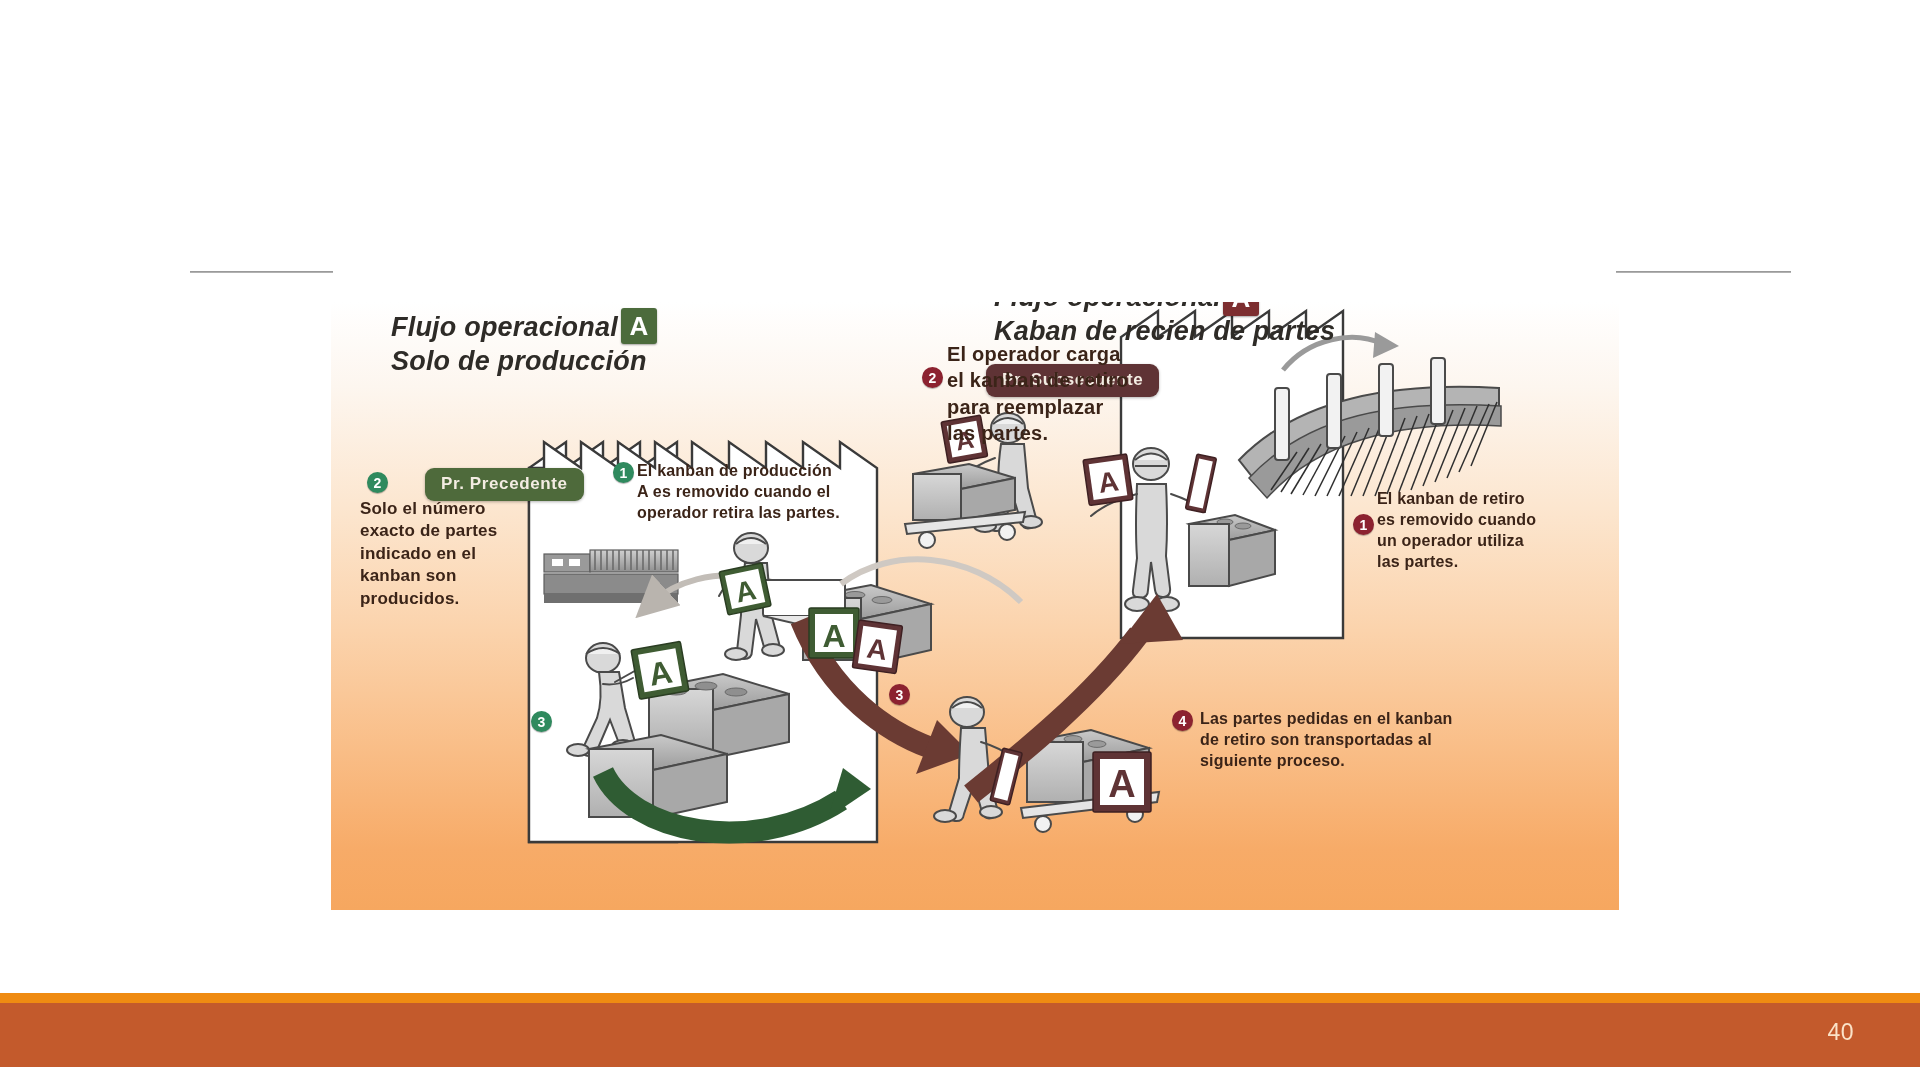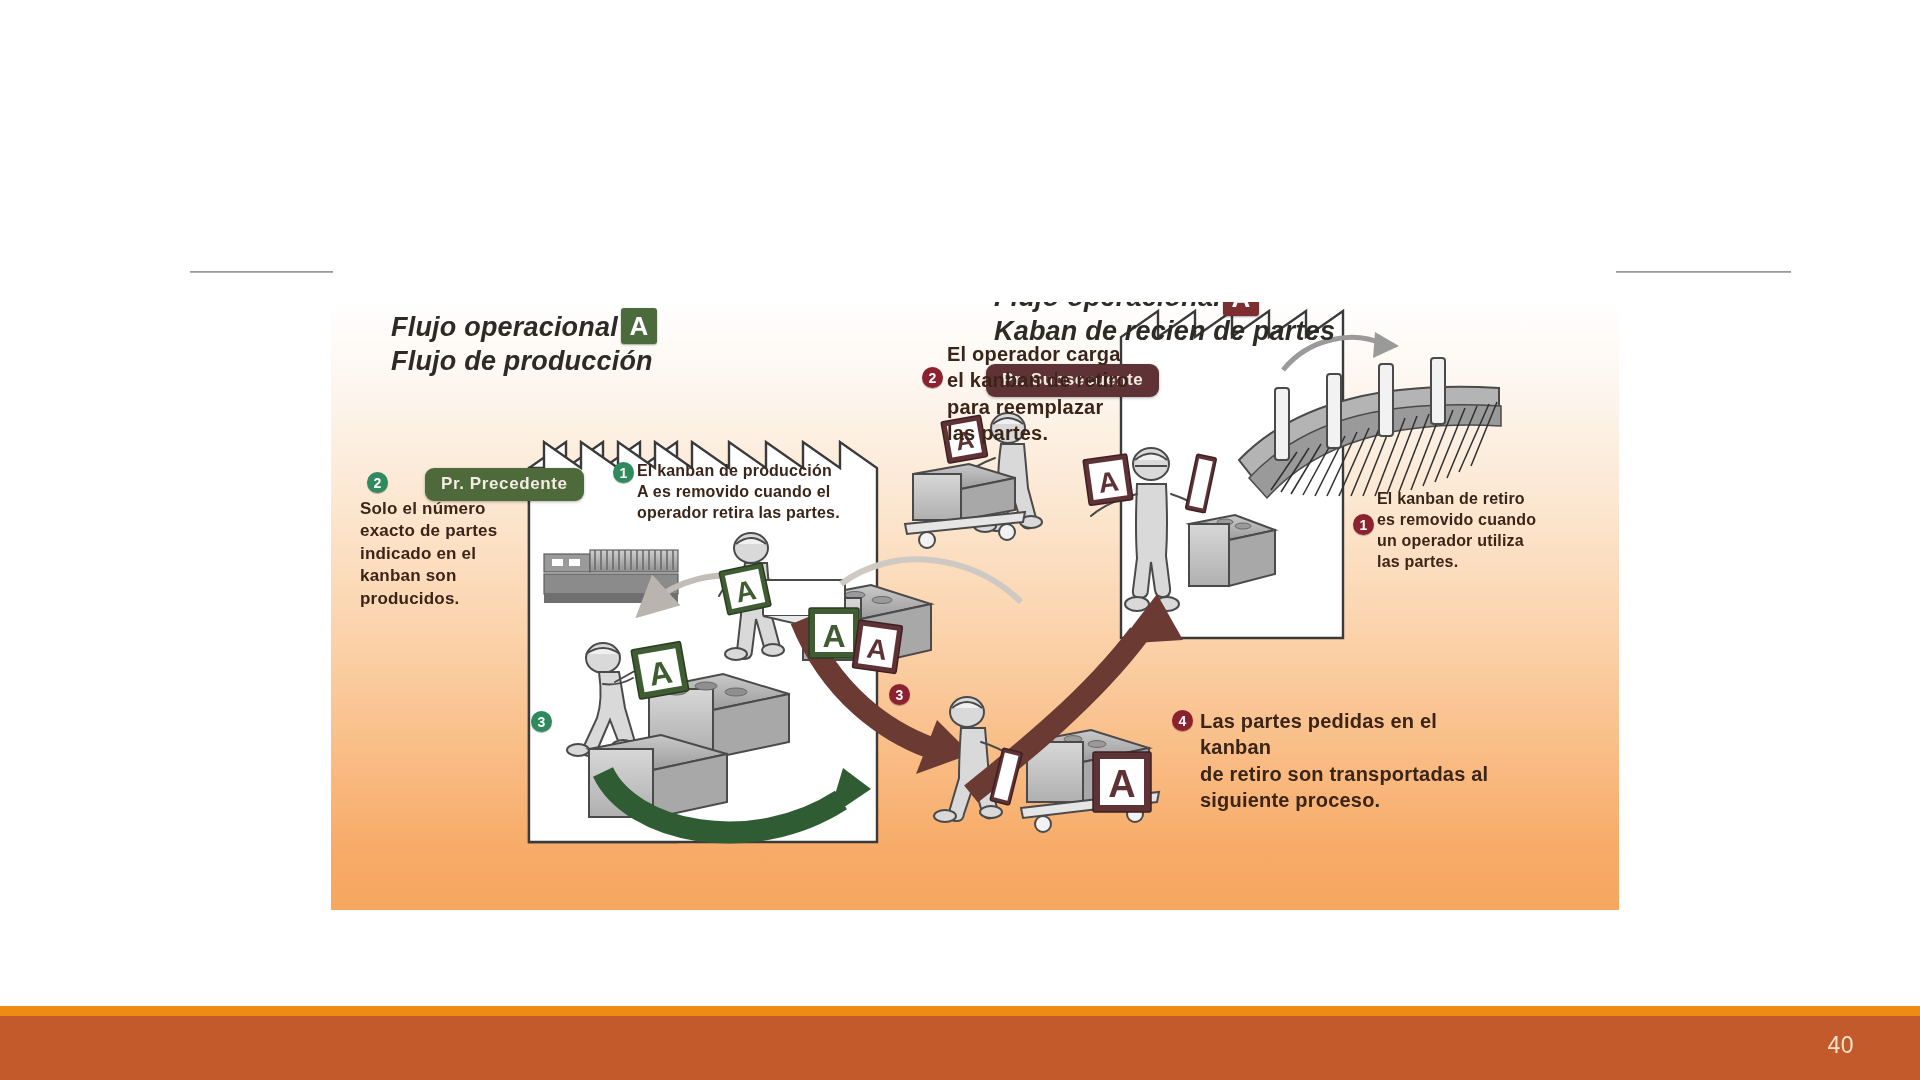--- a/index.html
+++ b/index.html
@@ -29,21 +29,21 @@
     height: 2px;
     background: linear-gradient(to bottom, #9a9a9a 0%, #9a9a9a 50%, #c8c8c8 100%);
     top: 271px;
   }
   .rule-left  { left: 190px; width: 143px; }
   .rule-right { left: 1616px; width: 175px; }
 
   
   .footer {
     position: absolute;
-    left: 0; right: 0; bottom: 0;
+    left: 0; right: 0; bottom: 13px;
     height: 74px;
   }
   .footer-top-strip {
     position: absolute;
     top: 0; left: 0; right: 0;
     height: 10px;
     background: #ef8b12;
   }
   .footer-main {
     position: absolute;
@@ -420,21 +420,21 @@
         <rect x="3" y="4" width="14" height="48" fill="#ffffff"></rect>
       </g>
 
       <g transform="translate(672,446) rotate(14)">
         <rect x="0" y="0" width="20" height="54" rx="2" fill="#5f3335" stroke="#3e2022" stroke-width="1.5"></rect>
         <rect x="3" y="4" width="14" height="46" fill="#ffffff"></rect>
       </g>
     </svg>
 
     <div class="title title-1"><span>Flujo operacional de</span>
-<span>Flujo de producción</span></div>
+<span>Solo de producción</span></div>
     <div class="badge badge-green">A</div>
 
     <div class="title title-2"><span>Flujo operacional de</span>
 <span>Kaban de recien de partes</span></div>
     <div class="badge badge-red">A</div>
 
     <div class="pill pill-green" style="left:94px; top:166px;">Pr. Precedente</div>
     <div class="pill pill-red" style="left:615px; top:62px;">Pr. Subsecuente</div>
 
     <div class="bullet bullet-green" style="left:36px; top:170px;">2</div>
@@ -459,21 +459,21 @@
 
     <div class="bullet bullet-red" style="left:1022px; top:212px;">1</div>
     <div class="txt" style="left:1046px; top:186px; width:200px; font-size:16px;">El kanban de retiro
 es removido cuando
 un operador utiliza
 las partes.</div>
 
     <div class="bullet bullet-red" style="left:558px; top:382px;">3</div>
 
     <div class="bullet bullet-red" style="left:841px; top:408px;">4</div>
-    <div class="txt" style="left:869px; top:406px; width:300px; font-size:20px;">Las partes pedidas en el kanban
+    <div class="txt" style="left:869px; top:406px; width:300px; font-size:16px;">Las partes pedidas en el kanban
 de retiro son transportadas al
 siguiente proceso.</div>
 
   </div>
 
   <div class="footer">
     <div class="footer-top-strip"></div>
     <div class="footer-main"></div>
     <div class="page-number">40</div>
   </div>

